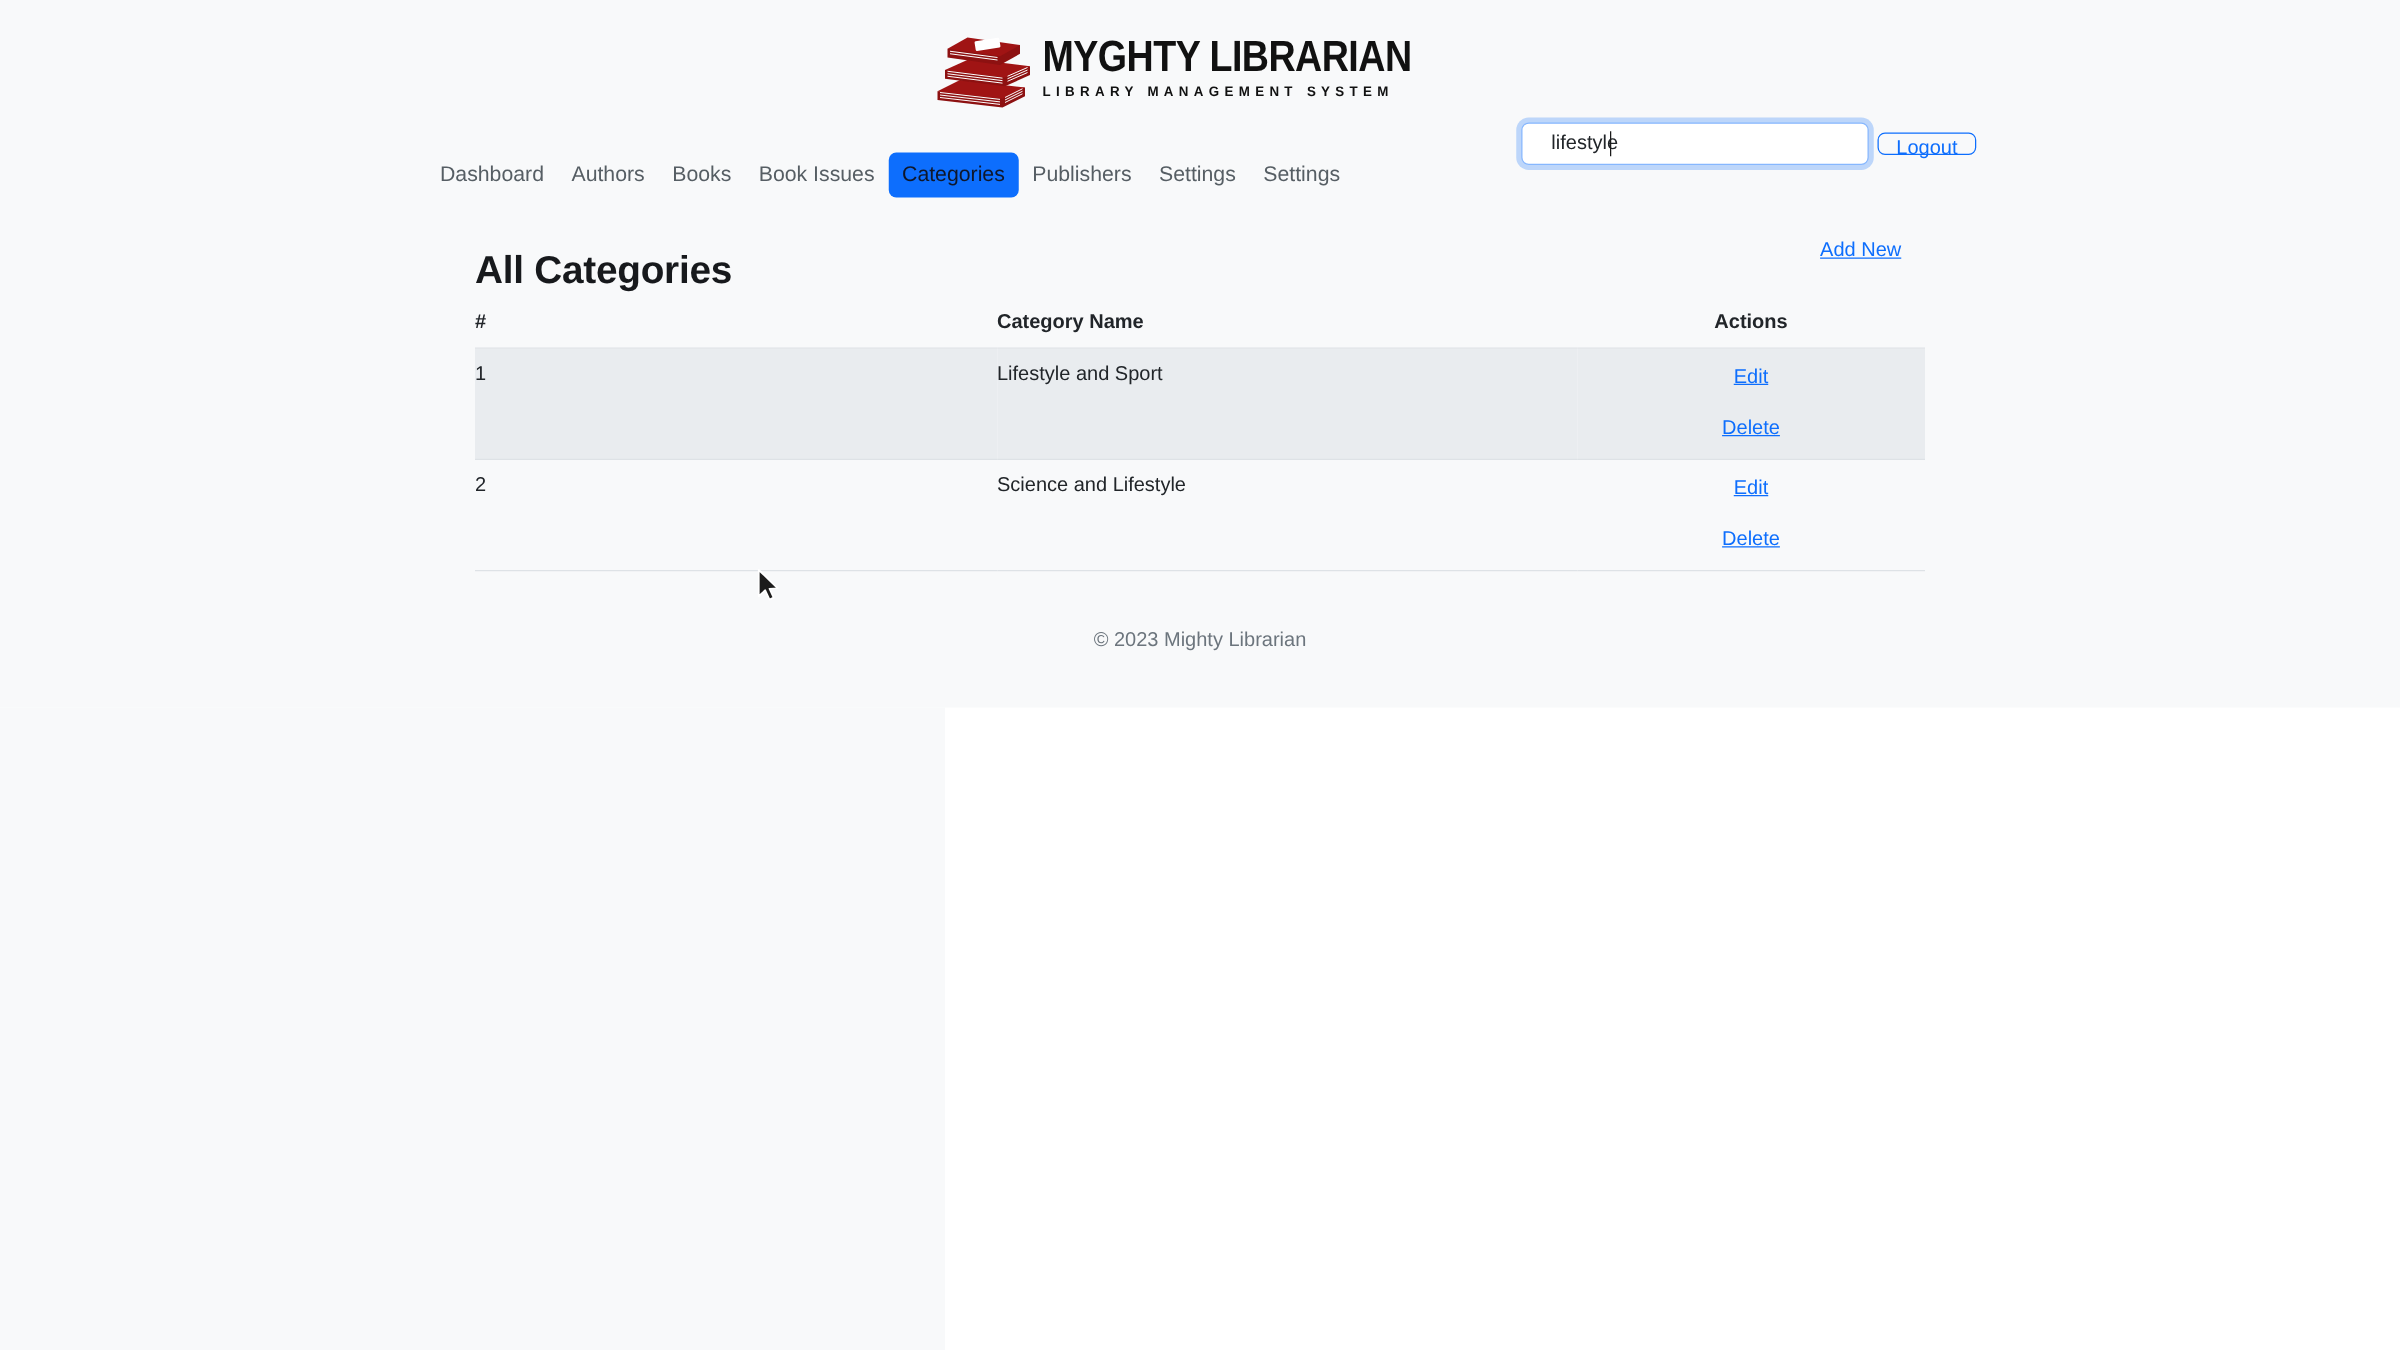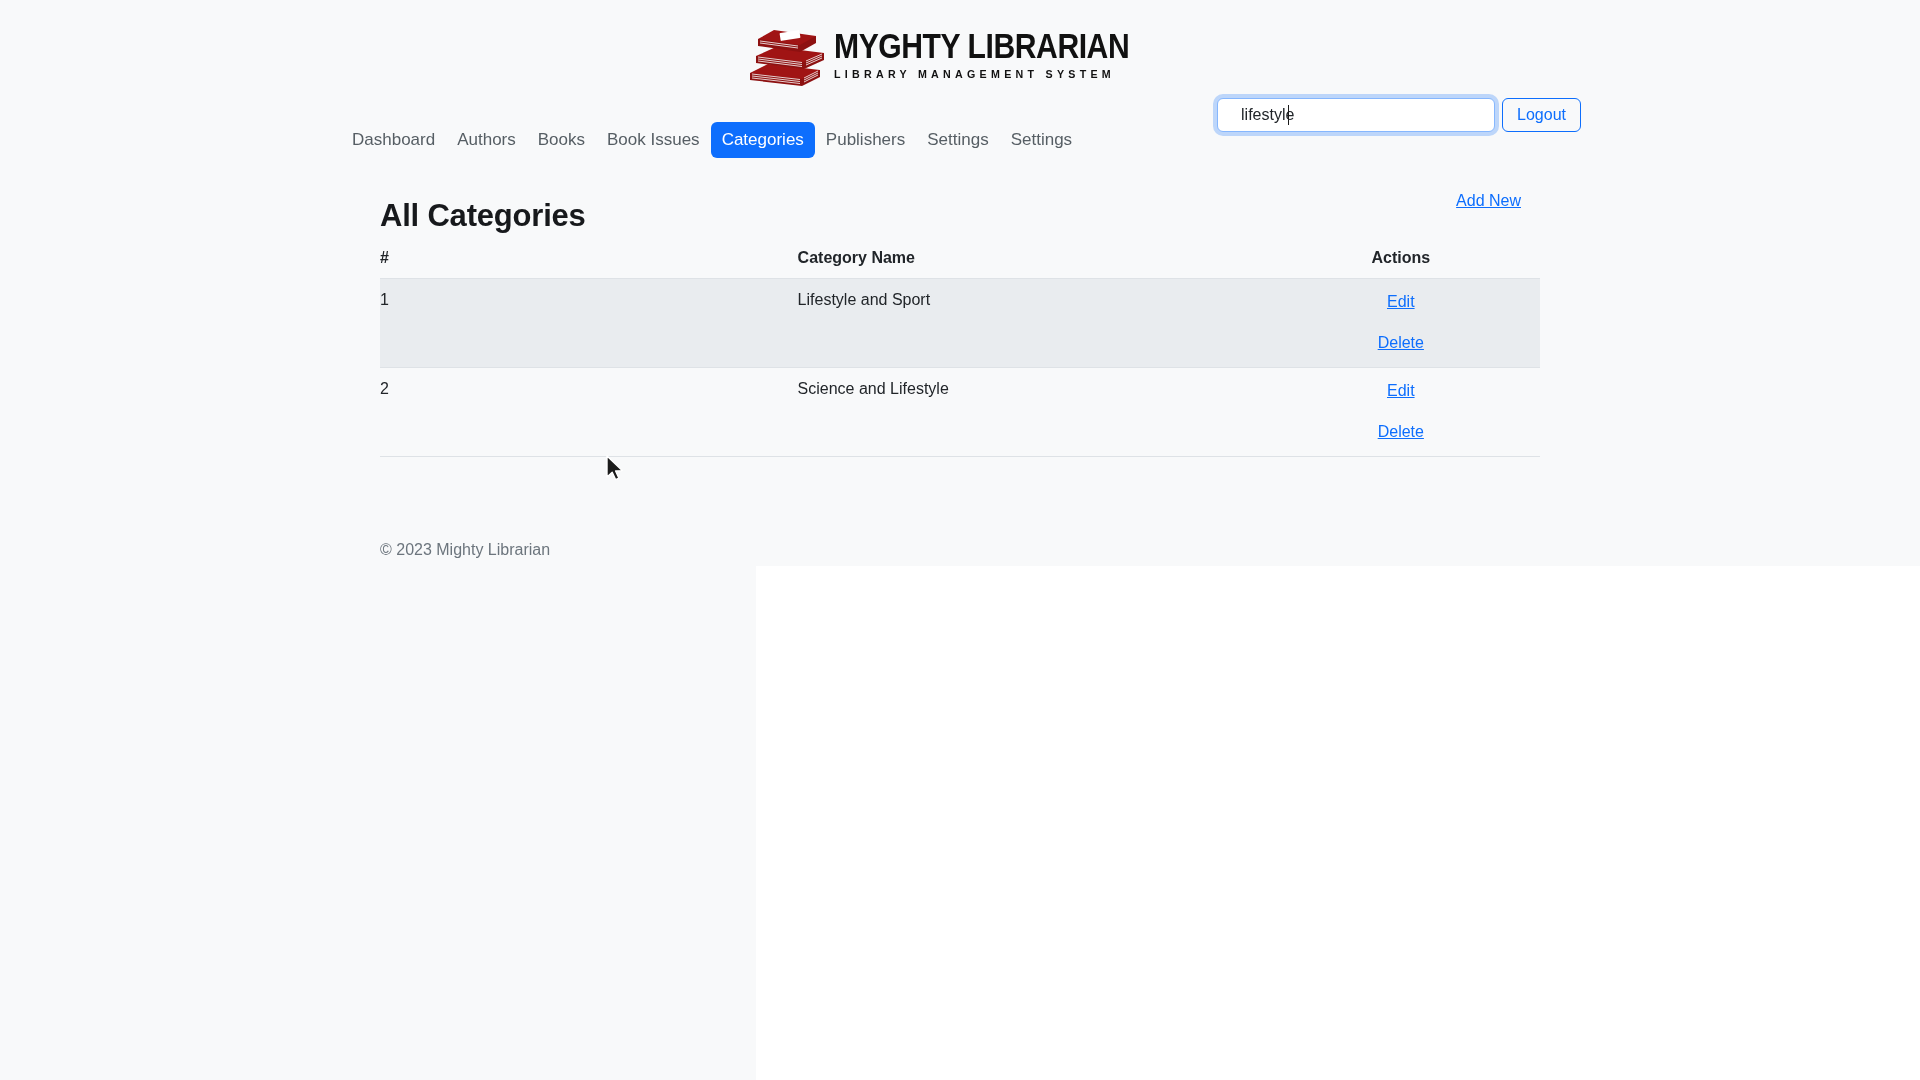--- a/index.html
+++ b/index.html
@@ -94,21 +94,21 @@
     color: #565e64;
     padding: 7px 11px;
     border-radius: 6px;
     text-decoration: none;
     white-space: nowrap;
     line-height: 1.3;
     cursor: pointer;
   }
   .nav-item.active {
     background: #0d6efd;
-    color: #ffffff;
+    color: #0f172a;
   }
 
   .auth {
     position: absolute;
     right: 0;
     top: 0;
     display: flex;
     align-items: center;
     gap: 7px;
   }
@@ -131,21 +131,21 @@
   }
   .caret {
     position: absolute;
     left: 71px;
     top: 7px;
     width: 1px;
     height: 20px;
     background: #1a1a1a;
   }
   .logout-btn {
-    height: 34px;
+    height: 18px;
     padding: 4px 14px;
     font-size: 16px;
     font-family: "Liberation Sans", sans-serif;
     color: #0d6efd;
     background: transparent;
     border: 1px solid #0d6efd;
     border-radius: 6px;
     cursor: pointer;
     line-height: 1;
   }
@@ -213,21 +213,22 @@
     font-size: 16px;
     color: #0d6efd;
     text-decoration: underline;
     cursor: pointer;
     line-height: 1.35;
   }
   .act-link + .act-link { margin-top: 19px; }
 
   
   .footer {
-    margin-top: 84px;
+    margin-top: 47px;
+    text-align: center;
     font-size: 16px;
     color: #6c757d;
   }
 
   
   .cursor {
     position: absolute;
     left: 605px;
     top: 455px;
     width: 22px;

